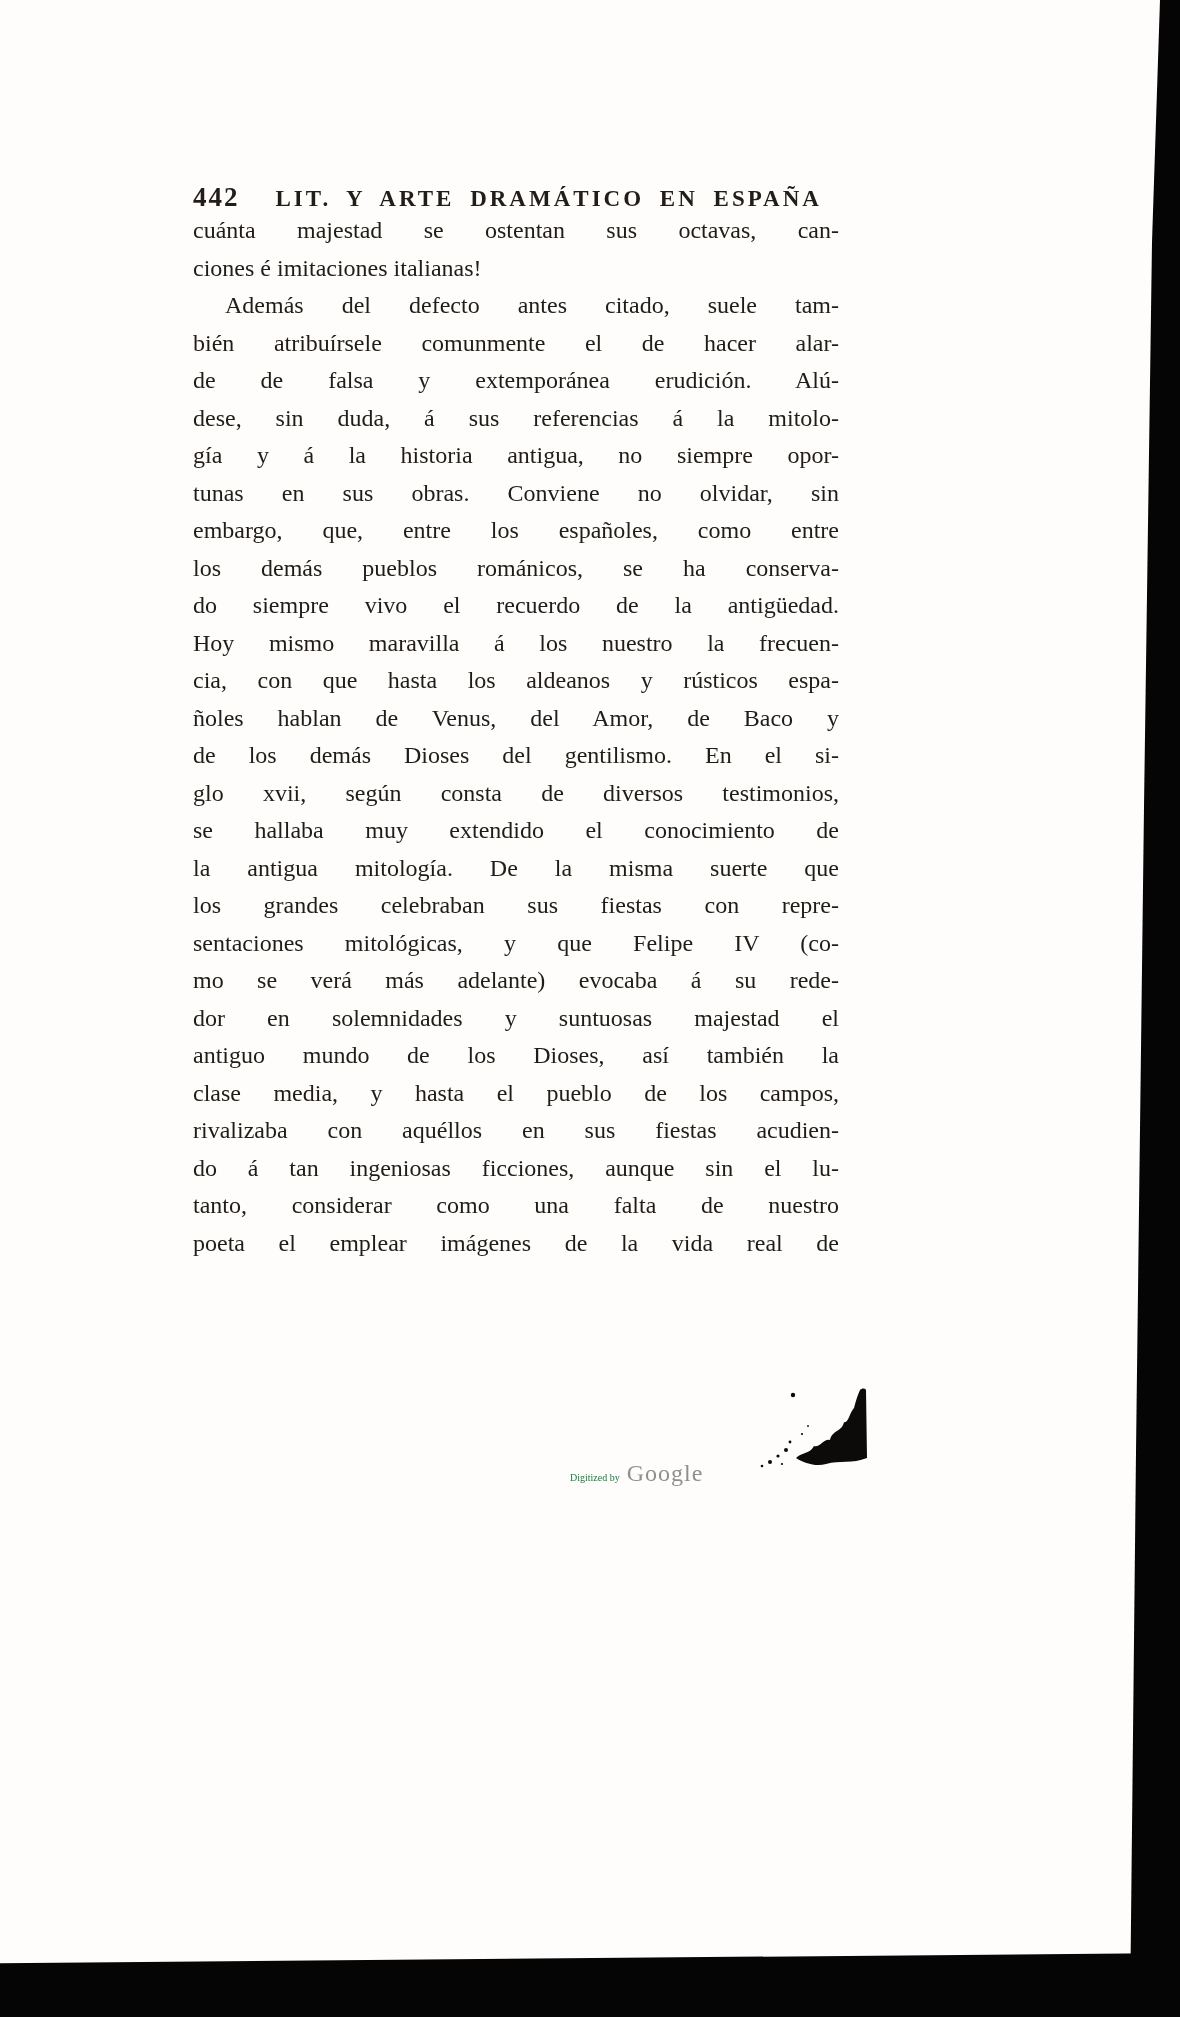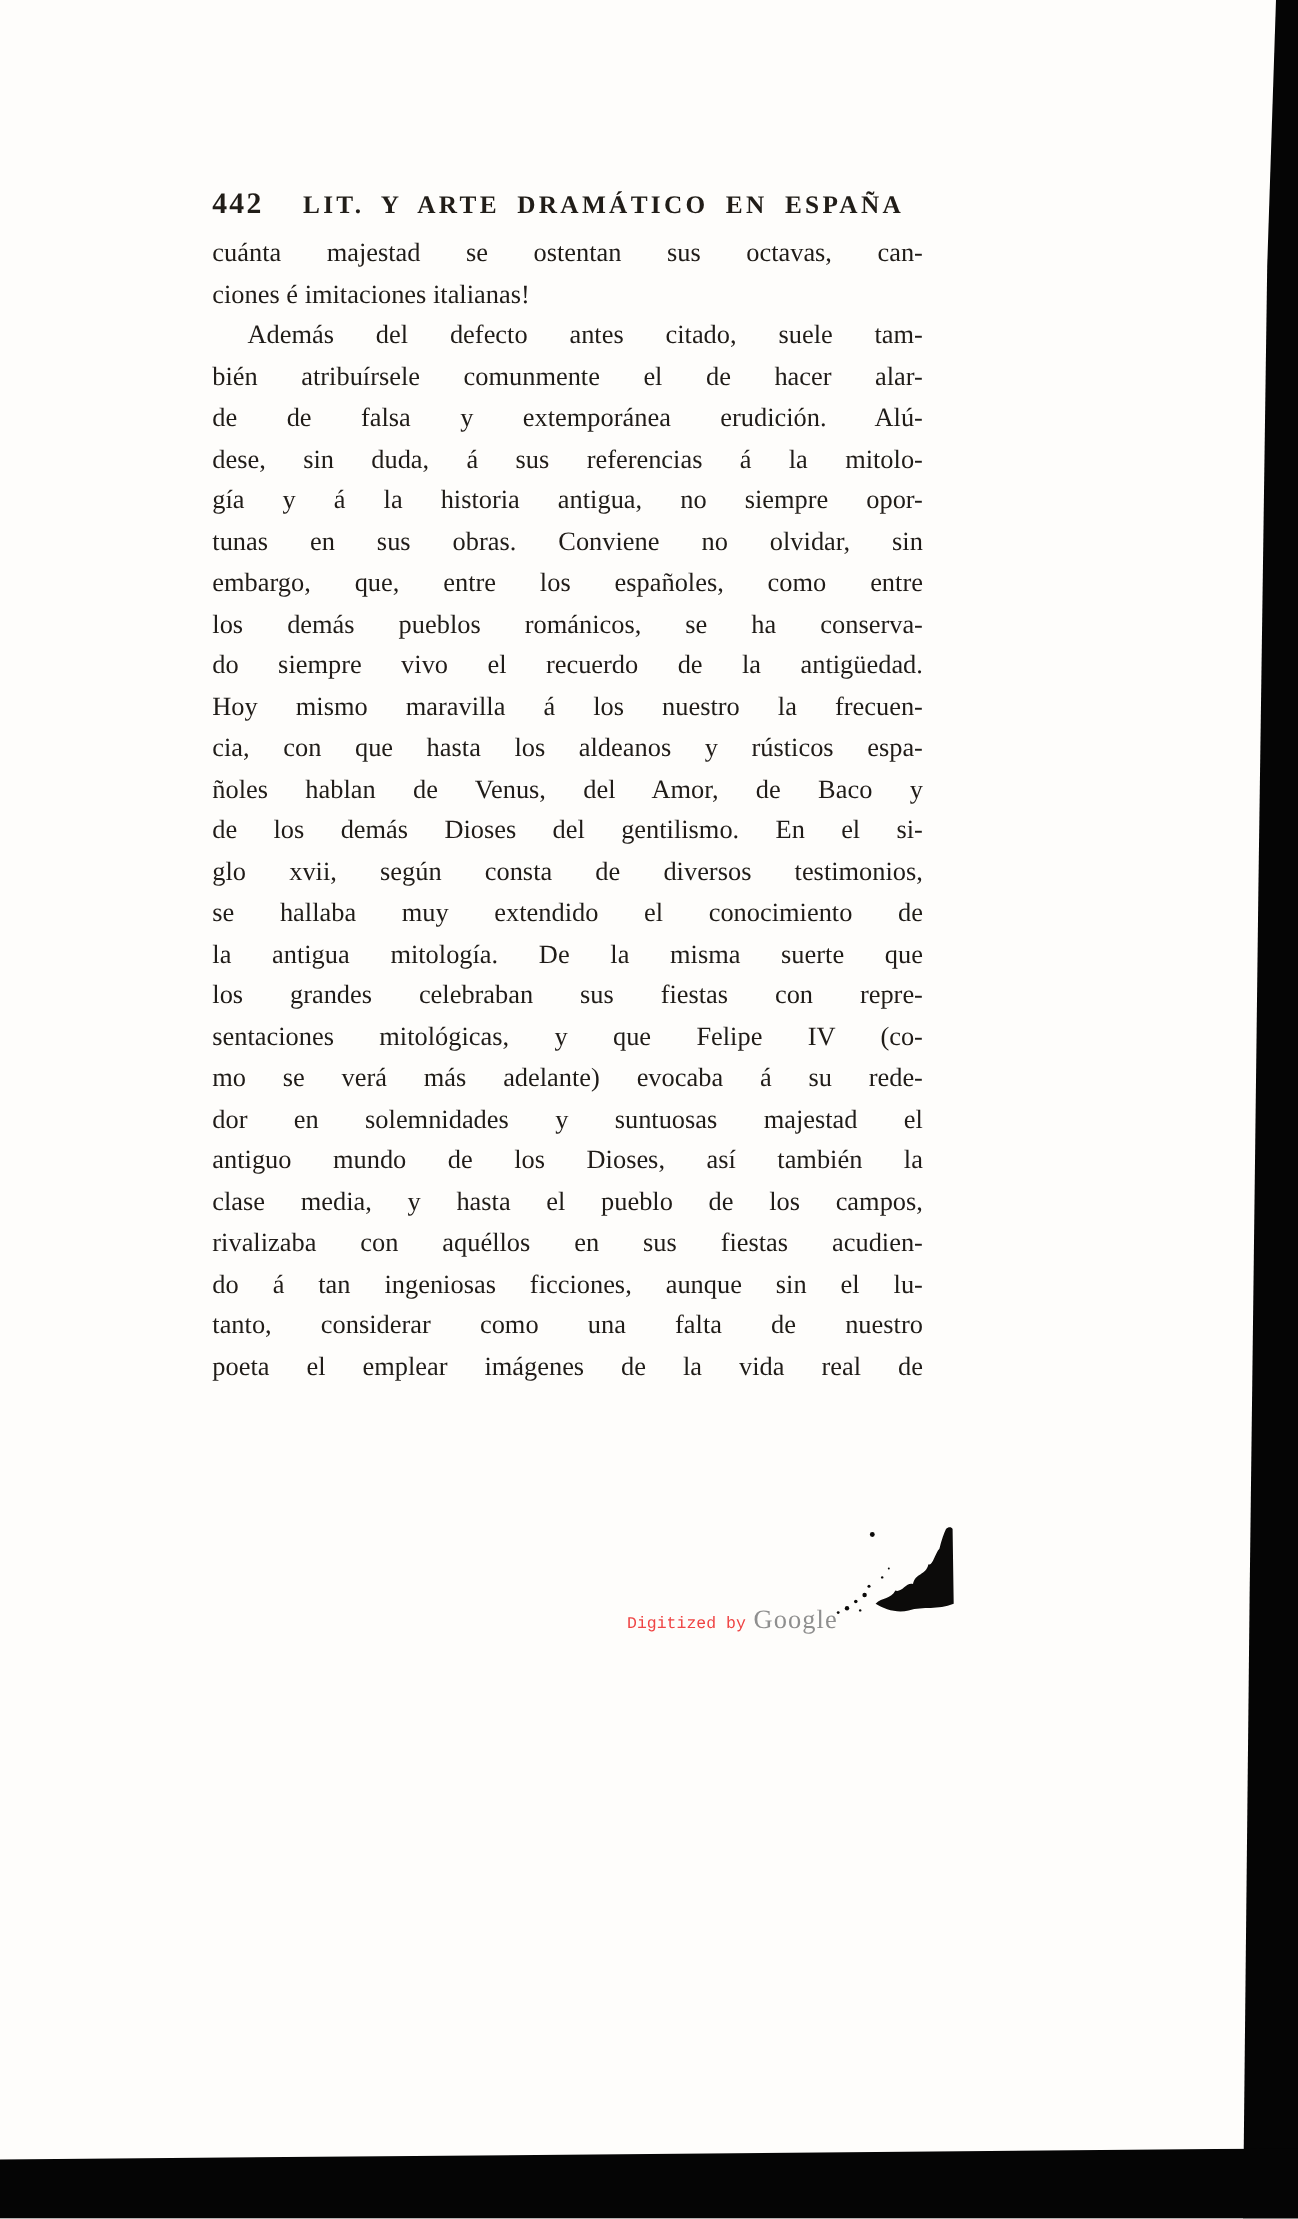--- a/index.html
+++ b/index.html
@@ -24,20 +24,21 @@
     display: flex;
     align-items: baseline;
     gap: 36px;
     color: #211d18;
     white-space: nowrap;
   }
   .pagenum {
     font-size: 27px;
     font-weight: 700;
     letter-spacing: 2px;
+    margin-top: 12px;
   }
   .htitle {
     font-size: 23px;
     font-weight: 700;
     letter-spacing: 3px;
     word-spacing: 7px;
   }
   
   .body-text {
     position: absolute;
@@ -72,23 +73,23 @@
   .watermark {
     position: absolute;
     left: 570px;
     top: 1460px;
     display: flex;
     align-items: baseline;
     gap: 7px;
     white-space: nowrap;
   }
   .wm-prefix {
-    font-family: Liberation Mono, monospace;
-    font-size: 15px;
-    color: #ef4444;
+    font-family: Liberation Serif, serif;
+    font-size: 10px;
+    color: #15803d;
   }
   .wm-brand {
     font-family: "Liberation Serif", "DejaVu Serif", serif;
     font-size: 24px;
     color: #8f8f8f;
     letter-spacing: 1px;
   }
   
   .edge-right {
     position: absolute;

